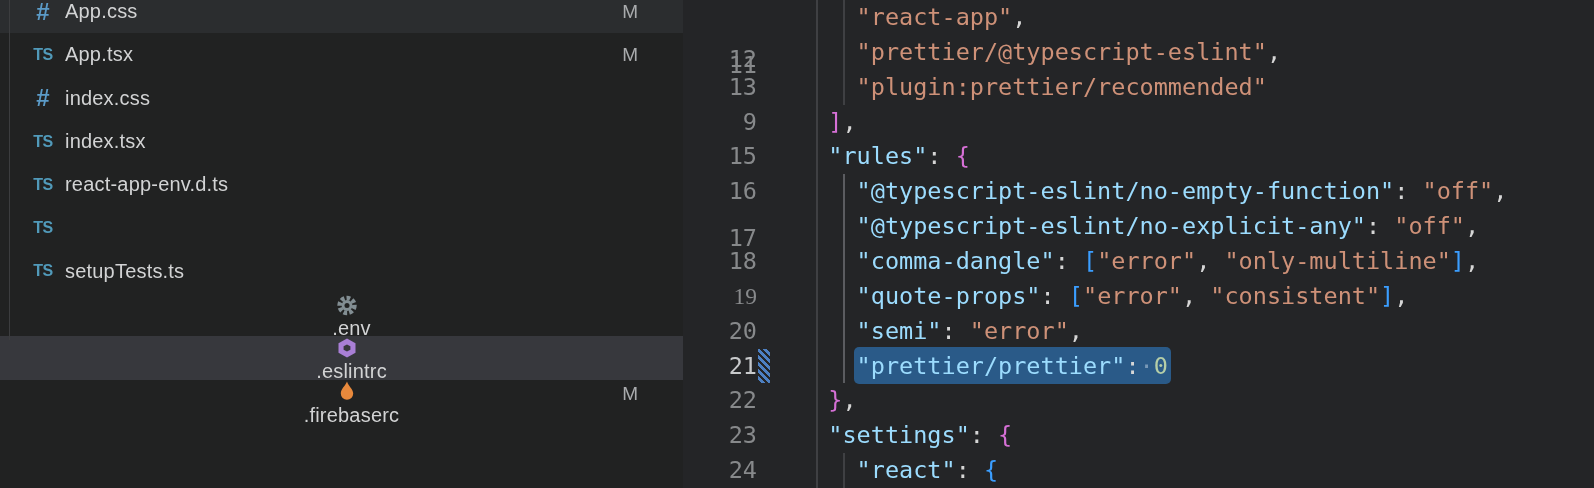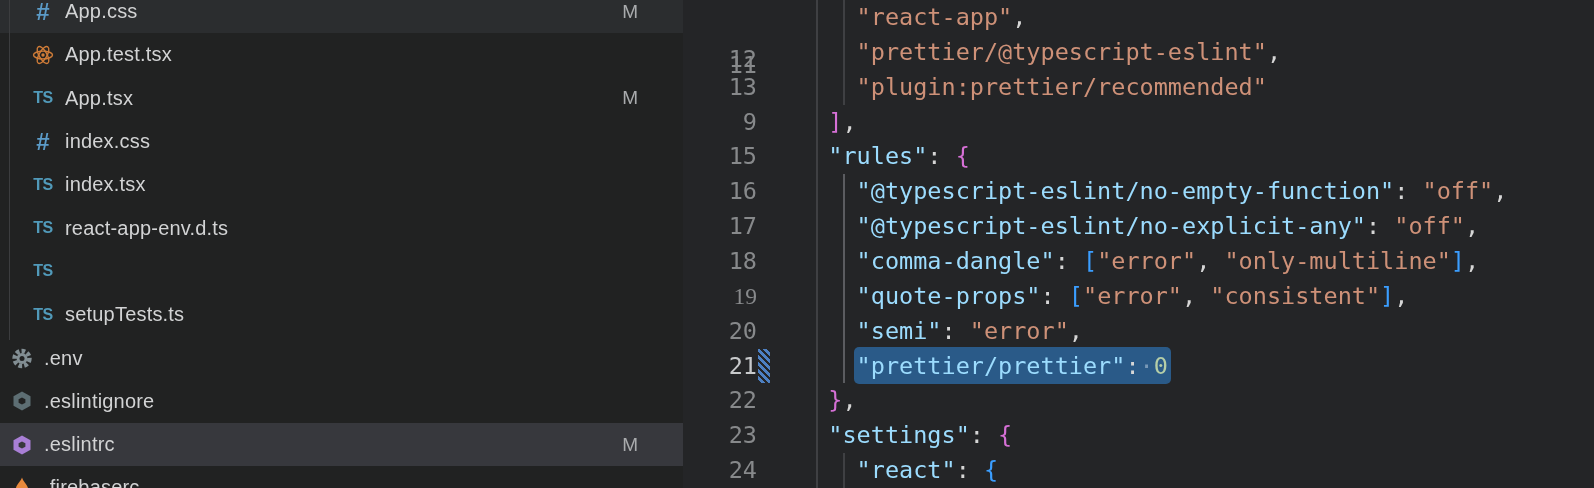--- a/index.html
+++ b/index.html
@@ -10,21 +10,21 @@
     font-family:"Liberation Sans",sans-serif;
     -webkit-font-smoothing:antialiased;
   }
   
   #sidebar{position:absolute;left:0;top:0;width:683px;height:488px;background:var(--sidebar-bg);overflow:hidden;}
   #file-list{position:absolute;left:0;top:-10px;right:0;}
   .file-row{position:relative;display:flex;align-items:center;height:43.3px;width:100%;color:#d2d3d4;font-size:20px;}
   .file-row.hover{background:var(--row-hover);}
   .file-row.selected{background:var(--row-selected);}
   .file-row .ind1{padding-left:31px;}
-  .file-row .ind0{padding-left:10px;}
+  .file-row .ind0{padding-left:10px;flex-direction:column;}
   .icon-box{width:24px;height:24px;display:flex;align-items:center;justify-content:center;flex:0 0 24px;}
   .icon-box svg{display:block;}
   .file-label{margin-left:10px;white-space:nowrap;letter-spacing:.2px;}
   .badge{margin-left:auto;margin-right:45px;color:var(--badge);font-size:19px;font-weight:500;}
   .glyph.hash{font-size:24px;font-weight:700;color:#5b9bc8;line-height:1;}
   .glyph.ts{font-size:16px;font-weight:700;color:#519aba;letter-spacing:-.5px;}
   #tree-guide{position:absolute;left:8.5px;top:0;width:1.5px;height:340px;background:#3c3d3f;z-index:3;}
   .rowpad{display:flex;align-items:center;width:100%;height:100%;}
   
   #editor{position:absolute;left:683px;top:0;right:0;height:488px;background:var(--editor-bg);
@@ -53,33 +53,20 @@
 <div id="app">
   <div id="sidebar">
     <div id="file-list">
         <div class="file-row hover">
           <div class="rowpad ind1">
             <span class="icon-box">
               <span class="glyph hash">#</span>
             </span>
             <span class="file-label">App.css</span>
             <span class="badge">M</span>
-          </div>
-        </div>
-        <div class="file-row">
-          <div class="rowpad ind1">
-            <span class="icon-box">
-              <svg viewBox="0 0 24 24" width="26" height="26" fill="none" stroke="#cf7c38" stroke-width="1.4">
-                <ellipse cx="12" cy="12" rx="9.5" ry="3.9"></ellipse>
-                <ellipse cx="12" cy="12" rx="9.5" ry="3.9" transform="rotate(60 12 12)"></ellipse>
-                <ellipse cx="12" cy="12" rx="9.5" ry="3.9" transform="rotate(120 12 12)"></ellipse>
-                <circle cx="12" cy="12" r="1.7" fill="#cf7c38" stroke="none"></circle>
-              </svg>
-            </span>
-            <span class="file-label">App.test.tsx</span>
           </div>
         </div>
         <div class="file-row">
           <div class="rowpad ind1">
             <span class="icon-box">
               <span class="glyph ts">TS</span>
             </span>
             <span class="file-label">App.tsx</span>
             <span class="badge">M</span>
           </div>
@@ -128,31 +115,20 @@
             <span class="icon-box">
               <svg viewBox="0 0 24 24" width="25" height="25">
                 <circle cx="12" cy="12" r="7.4" fill="none" stroke="#828e93" stroke-width="4.6" stroke-dasharray="3.6 2.1"></circle>
                 <circle cx="12" cy="12" r="5.4" fill="#828e93"></circle>
                 <circle cx="12" cy="12" r="2.5" fill="#212222"></circle>
               </svg>
             </span>
             <span class="file-label">.env</span>
           </div>
         </div>
-        <div class="file-row">
-          <div class="rowpad ind0">
-            <span class="icon-box">
-              <svg viewBox="0 0 24 24" width="24" height="24">
-                <polygon points="12,2.5 20.5,7.2 20.5,16.8 12,21.5 3.5,16.8 3.5,7.2" fill="#5d6e73"></polygon>
-                <polygon points="12,8.4 15.4,10.3 15.4,13.7 12,15.6 8.6,13.7 8.6,10.3" fill="#212222"></polygon>
-              </svg>
-            </span>
-            <span class="file-label">.eslintignore</span>
-          </div>
-        </div>
         <div class="file-row selected">
           <div class="rowpad ind0">
             <span class="icon-box">
               <svg viewBox="0 0 24 24" width="24" height="24">
                 <polygon points="12,2.5 20.5,7.2 20.5,16.8 12,21.5 3.5,16.8 3.5,7.2" fill="#a97fd6"></polygon>
                 <polygon points="12,8.4 15.4,10.3 15.4,13.7 12,15.6 8.6,13.7 8.6,10.3" fill="#37383d"></polygon>
               </svg>
             </span>
             <span class="file-label">.eslintrc</span>
             <span class="badge">M</span>
@@ -172,21 +148,21 @@
     <div id="tree-guide"></div>
   </div>
   <div id="editor">
     <div id="gutter">
         <div class="gutter-num" style="top: 0px; margin-top: 48px;">11</div>
         <div class="gutter-num" style="top: 42px;">12</div>
         <div class="gutter-num" style="top: 69.72px;">13</div>
         <div class="gutter-num" style="top: 104.58px;">9</div>
         <div class="gutter-num" style="top: 139.44px;">15</div>
         <div class="gutter-num" style="top: 174.3px;">16</div>
-        <div class="gutter-num" style="top: 209px;">17</div>
+        <div class="gutter-num" style="top: 221px;">17</div>
         <div class="gutter-num" style="top: 244.02px;">18</div>
         <div class="gutter-num" style="top: 278.88px; font-family: Liberation Serif, serif;">19</div>
         <div class="gutter-num" style="top: 313.74px;">20</div>
         <div class="gutter-num active" style="top: 348.6px;">21</div>
         <div class="mod-stripe" style="top: 348.6px;"></div>
         <div class="gutter-num" style="top: 383.46px;">22</div>
         <div class="gutter-num" style="top: 418.32px;">23</div>
         <div class="gutter-num" style="top: 453.18px;">24</div>
       </div>
     <div id="guides">

